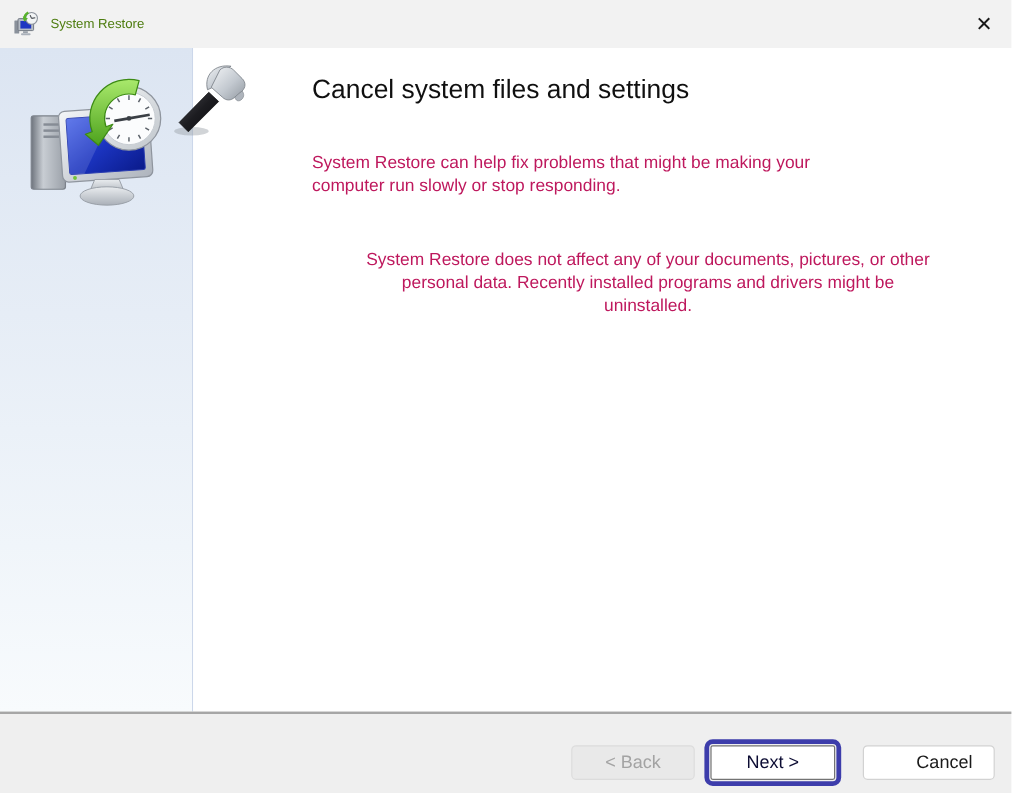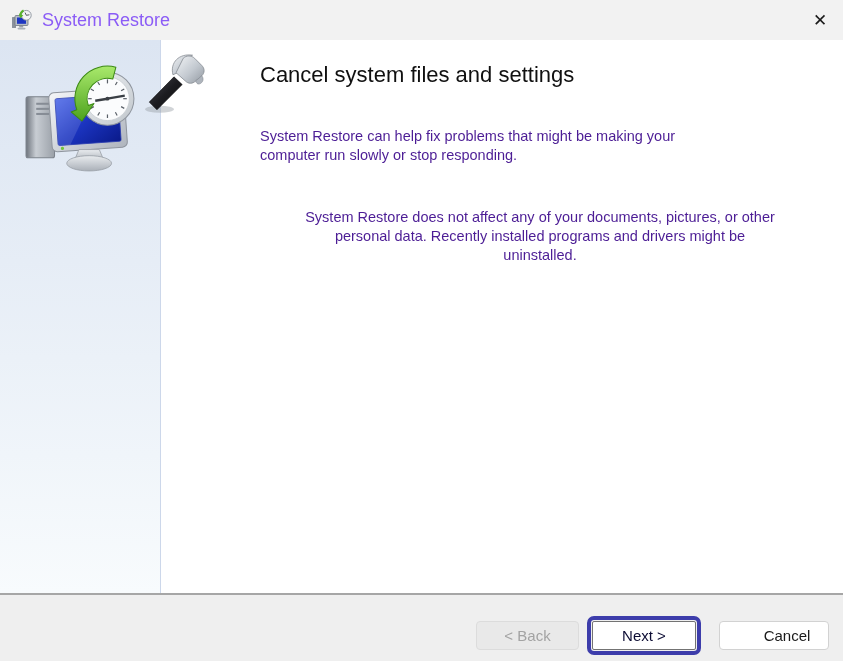--- a/index.html
+++ b/index.html
@@ -9,21 +9,21 @@
     -webkit-font-smoothing:antialiased;
   }
   .window{position:absolute;inset:0;background:#fff;}
 
   
   .titlebar{
     position:absolute;left:0;top:0;width:843px;height:40px;
     background:#f2f2f2;display:flex;align-items:center;
   }
   .titlebar-appicon{margin-left:11px;width:22px;height:22px;flex:0 0 auto;}
-  .titlebar-title{margin-left:9px;font-size:18px;color:#8b5cf6;}
+  .titlebar-title{margin-left:9px;font-size:11px;color:#4d7c0f;}
   .close-btn{
     position:absolute;right:0;top:0;width:46px;height:40px;
     display:flex;align-items:center;justify-content:center;
     font-size:17px;color:#1a1a1a;background:transparent;border:none;cursor:default;
   }
 
   
   .sidebar{
     position:absolute;left:0;top:40px;width:161px;height:553px;
     background:linear-gradient(180deg,#dce5f2 0%,#e6edf6 40%,#f0f5fa 75%,#f8fbfd 100%);
@@ -34,21 +34,21 @@
   .main{position:absolute;left:161px;top:40px;right:0;height:553px;background:#fff;}
   .restore-illustration{position:absolute;left:24px;top:60px;width:114px;height:114px;}
   .hammer{position:absolute;left:142px;top:50px;width:66px;height:64px;z-index:3;}
 
   .page-title{
     position:absolute;left:260px;top:61px;
     font-size:22px;line-height:27px;color:#101010;font-weight:400;
   }
   .para{
     position:absolute;left:260px;width:560px;
-    font-size:14.5px;line-height:19.2px;color:#4c1d95;
+    font-size:14.5px;line-height:19.2px;color:#be185d;
     white-space:pre-line;
   }
   .para1{top:127px;}
   .para2{top:208px;text-align:center;}
 
   
   .footer{
     position:absolute;left:0;top:593px;width:843px;height:68px;
     background:#efefef;border-top:2px solid #a6a6a6;box-sizing:border-box;
   }

